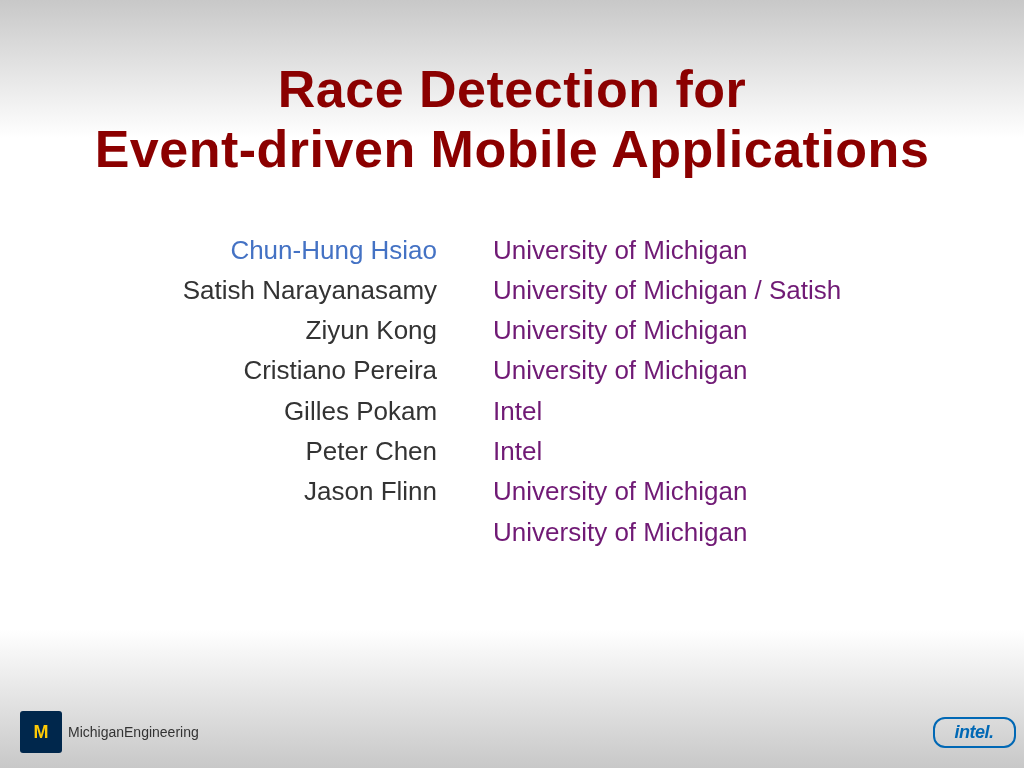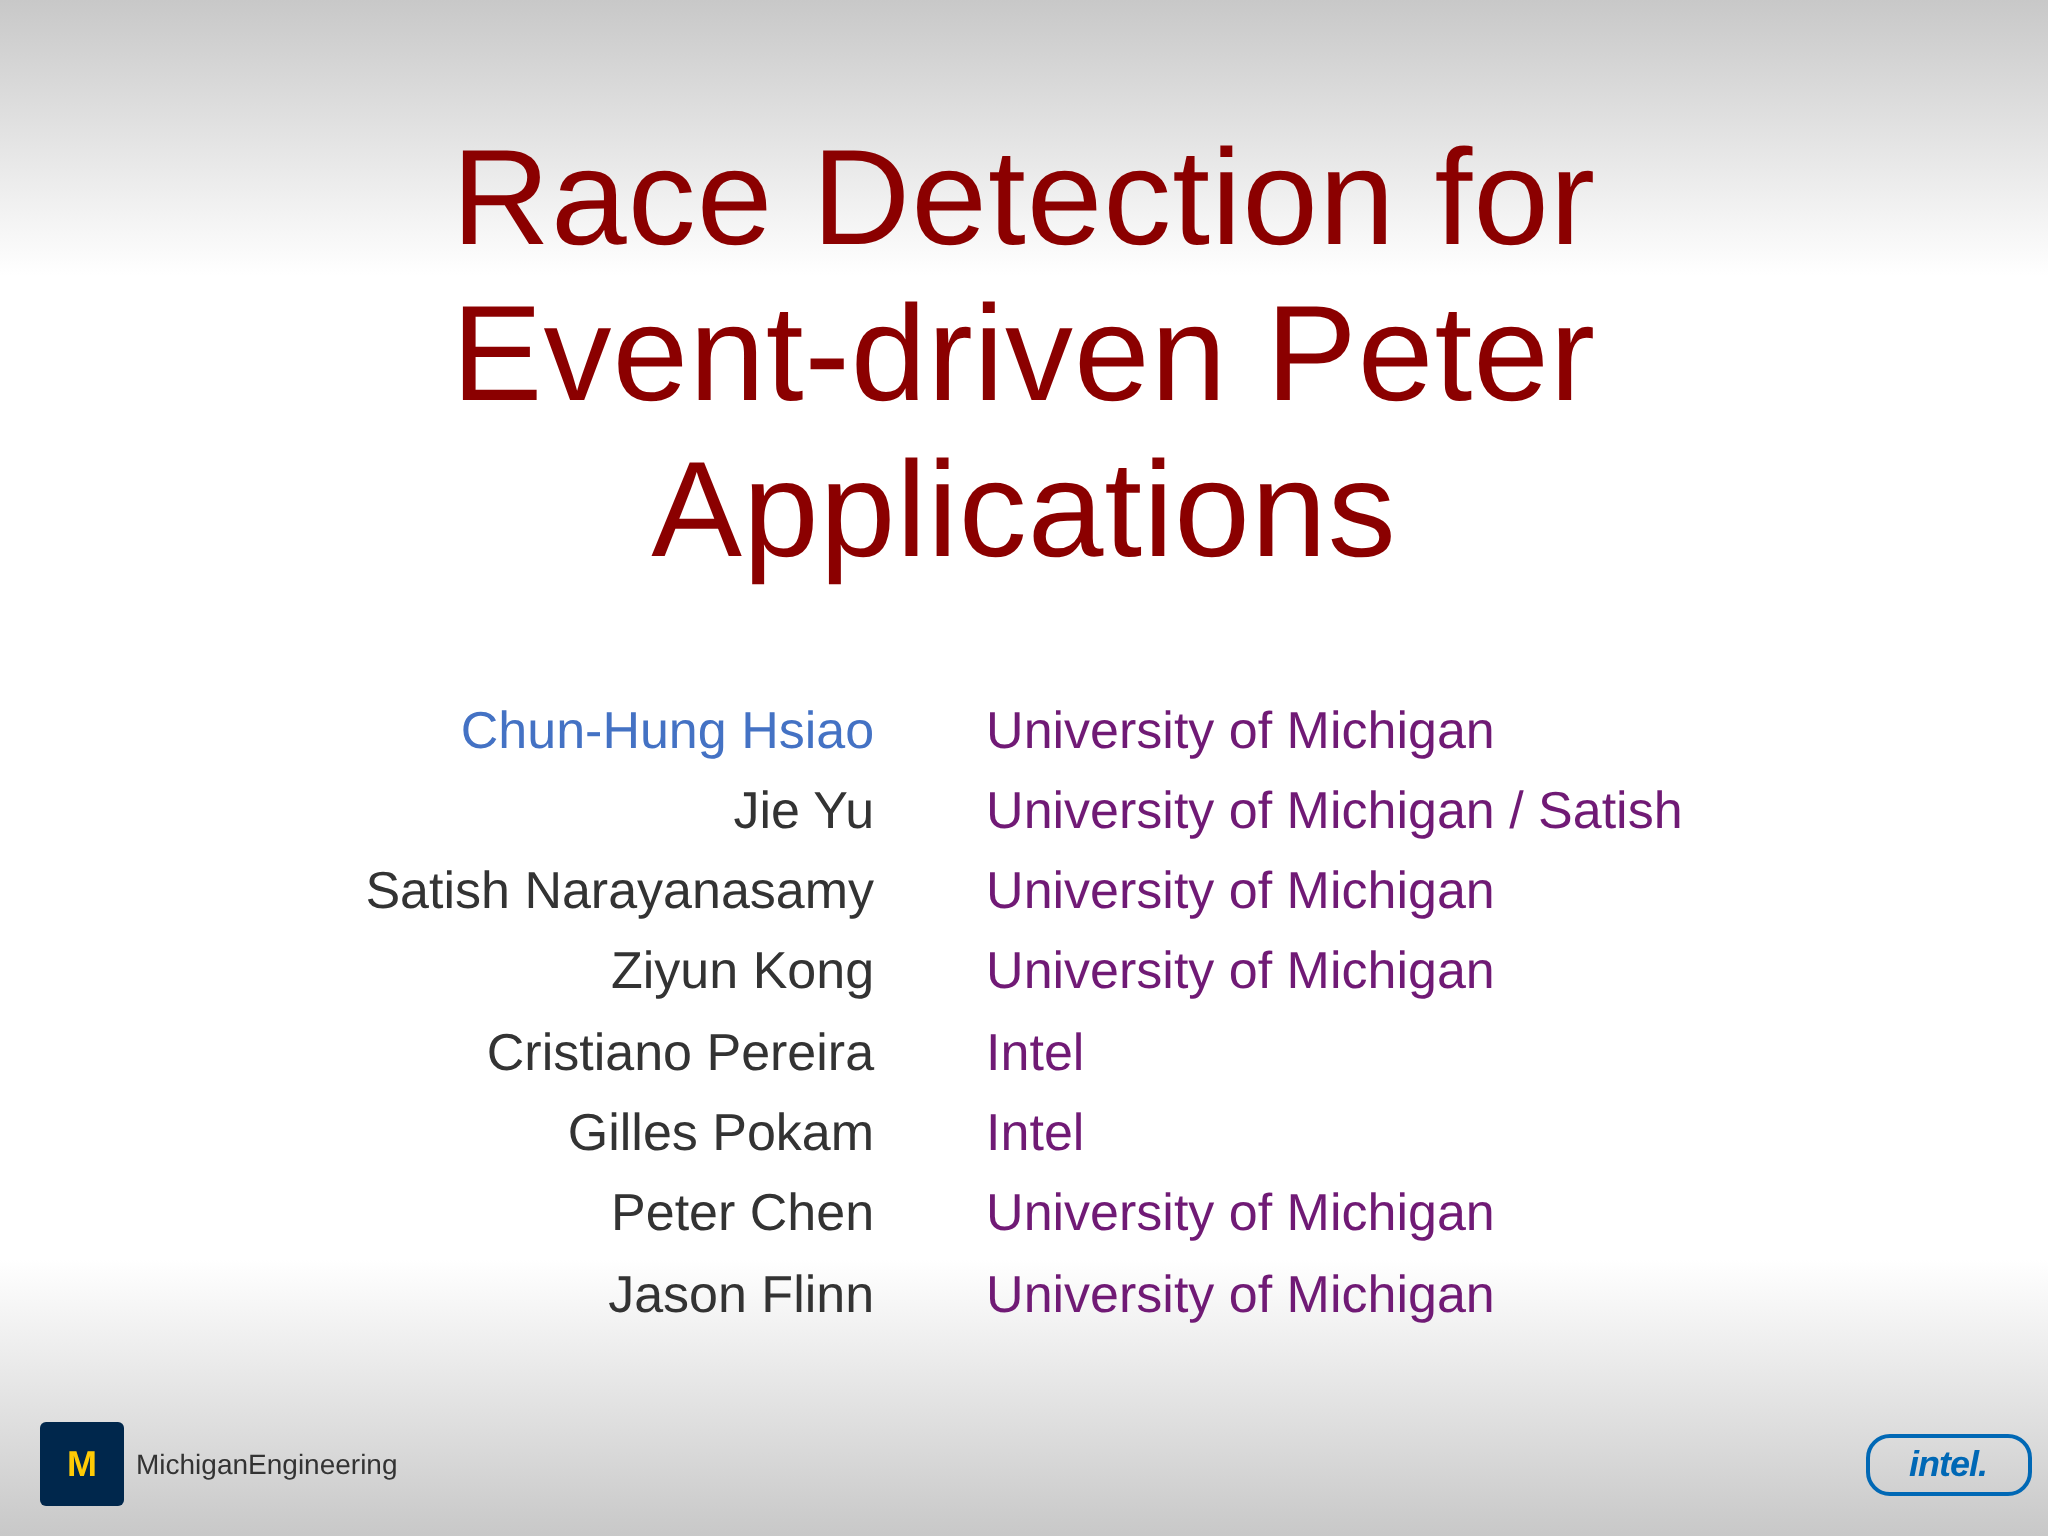--- a/index.html
+++ b/index.html
@@ -21,22 +21,22 @@
       padding: 30px 60px 20px 60px;
     }
 
     .title-section {
       text-align: center;
       margin-top: 30px;
       margin-bottom: 50px;
     }
 
     .title-text {
-      font-size: 68px;
-      font-weight: 400;
+      font-size: 52px;
+      font-weight: 700;
       color: #8B0000;
       line-height: 1.15;
       letter-spacing: 0.5px;
     }
 
     .authors-section {
       display: flex;
       justify-content: center;
       gap: 16px;
       flex: 1;
@@ -126,28 +126,27 @@
     }
   </style>
 </head>
 <body>
 
 <div class="slide-content">
 
   <div class="title-section">
     <div class="title-text">
       <span>Race Detection for</span><br>
-      <span>Event-driven Peter Applications</span>
+      <span>Event-driven Mobile Applications</span>
     </div>
   </div>
 
   <div class="authors-section">
     <div class="authors-names" id="names-col">
         <div class="author-row highlighted">Chun-Hung Hsiao</div>
-        <div class="author-row">Jie Yu</div>
         <div class="author-row">Satish Narayanasamy</div>
         <div class="author-row">Ziyun Kong</div>
         <div class="author-row">Cristiano Pereira</div>
         <div class="author-row">Gilles Pokam</div>
         <div class="author-row">Peter Chen</div>
         <div class="author-row">Jason Flinn</div>
       </div>
     <div class="authors-affiliations" id="affiliations-col">
         <div class="affiliation-row">University of Michigan</div>
         <div class="affiliation-row">University of Michigan / Satish</div>

